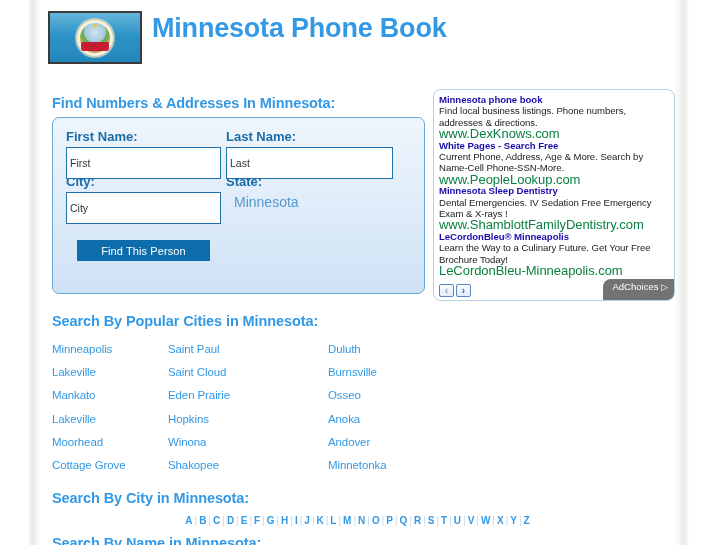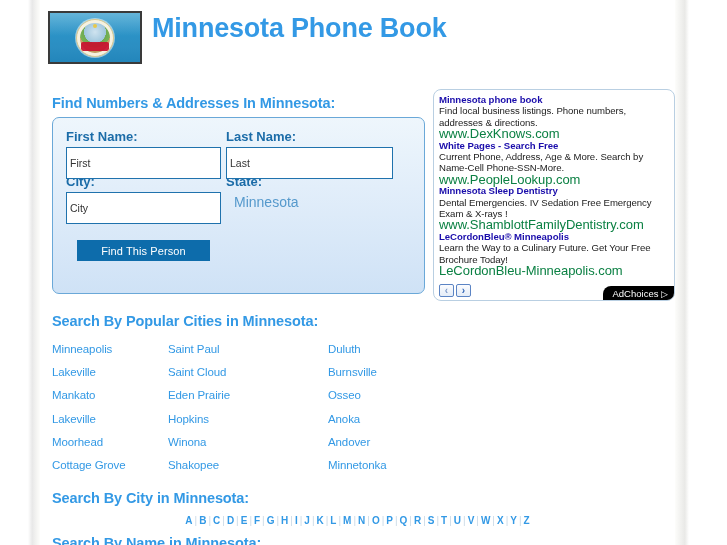--- a/index.html
+++ b/index.html
@@ -246,23 +246,23 @@
     cursor: pointer;
     box-sizing: border-box;
   }
   .ad-arrow.active {
     background: linear-gradient(to bottom, #fbfcfe, #e4ecf7);
     color: #2f63b5;
   }
   .adchoices {
     position: absolute;
     right: -1px; bottom: -1px;
-    height: 15px;
+    height: 22px;
     padding: 0 7px 0 9px;
-    background: #000000;
+    background: #737373;
     color: #ffffff;
     font-size: 9.5px;
     line-height: 15px;
     border-radius: 8px 0 7px 0;
     white-space: nowrap;
     cursor: pointer;
   }
   .adchoices .ac-glyph { font-size: 9px; }
 
   

